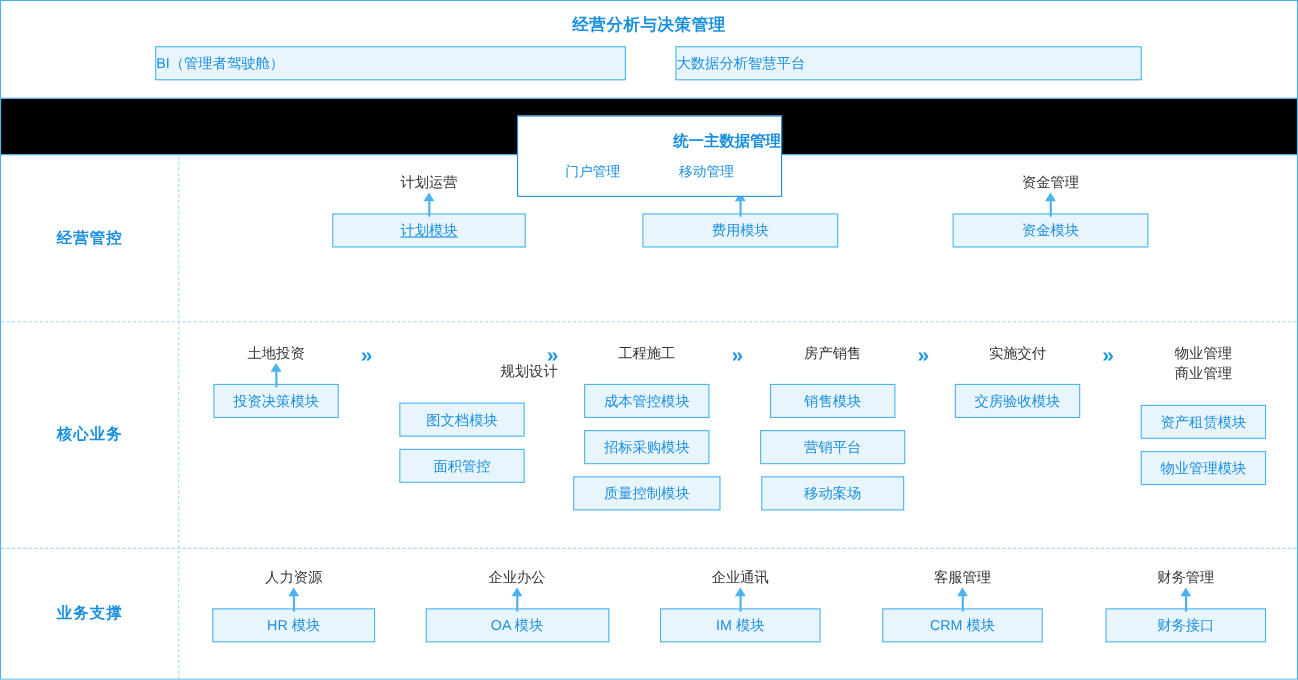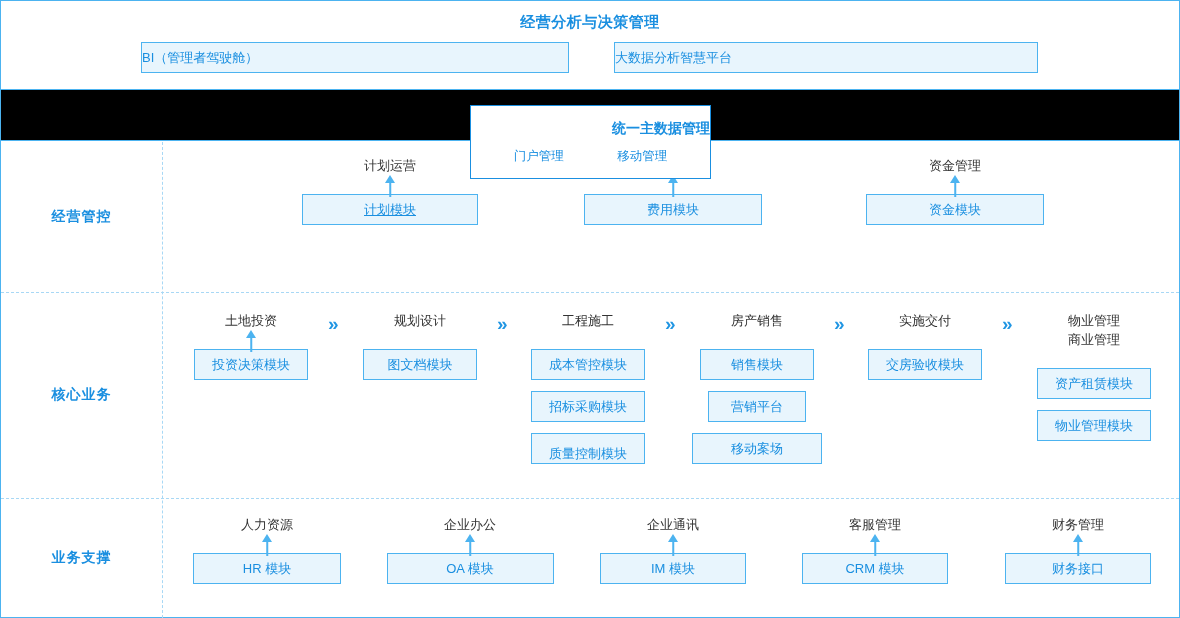--- a/index.html
+++ b/index.html
@@ -132,46 +132,49 @@
     <div class="row-label">核心业务</div>
     <div class="cols">
         <div class="col" style="left: 163px; width: 174px;">
           <div class="col-title" style="margin-top: 19px;">土地投资</div>
           <div class="arrow" style="height: 19px;"></div>
           <div class="mbox" style="width: 114px;">
             <span>投资决策模块</span>
           </div>
         </div>
         <div class="col" style="left: 332px; width: 174px;">
-          <div class="col-title" style="margin-top: 19px;">规划设计</div>
+          <div class="col-title" style="margin-top: 36px; text-align: right;">规划设计</div>
           <div class="arrow hidden" style="height: 19px;"></div>
           <div class="mbox" style="width: 114px;">
             <span>图文档模块</span>
+          </div>
+          <div class="mbox" style="width: 114px;">
+            <span>面积管控</span>
           </div>
         </div>
         <div class="col" style="left: 500px; width: 174px;">
           <div class="col-title" style="margin-top: 19px;">工程施工</div>
           <div class="arrow hidden" style="height: 19px;"></div>
           <div class="mbox" style="width: 114px;">
             <span>成本管控模块</span>
           </div>
           <div class="mbox" style="width: 114px;">
             <span>招标采购模块</span>
           </div>
-          <div class="mbox" style="width: 114px; align-items: flex-end;">
+          <div class="mbox" style="width: 134px;">
             <span>质量控制模块</span>
           </div>
         </div>
         <div class="col" style="left: 669px; width: 174px;">
           <div class="col-title" style="margin-top: 19px;">房产销售</div>
           <div class="arrow hidden" style="height: 19px;"></div>
           <div class="mbox" style="width: 114px; text-align: center;">
             <span>销售模块</span>
           </div>
-          <div class="mbox" style="width: 98px;">
+          <div class="mbox" style="width: 132px;">
             <span>营销平台</span>
           </div>
           <div class="mbox" style="width: 130px;">
             <span>移动案场</span>
           </div>
         </div>
         <div class="col" style="left: 837px; width: 174px;">
           <div class="col-title" style="margin-top: 19px;">实施交付</div>
           <div class="arrow hidden" style="height: 19px;"></div>
           <div class="mbox" style="width: 114px;">

